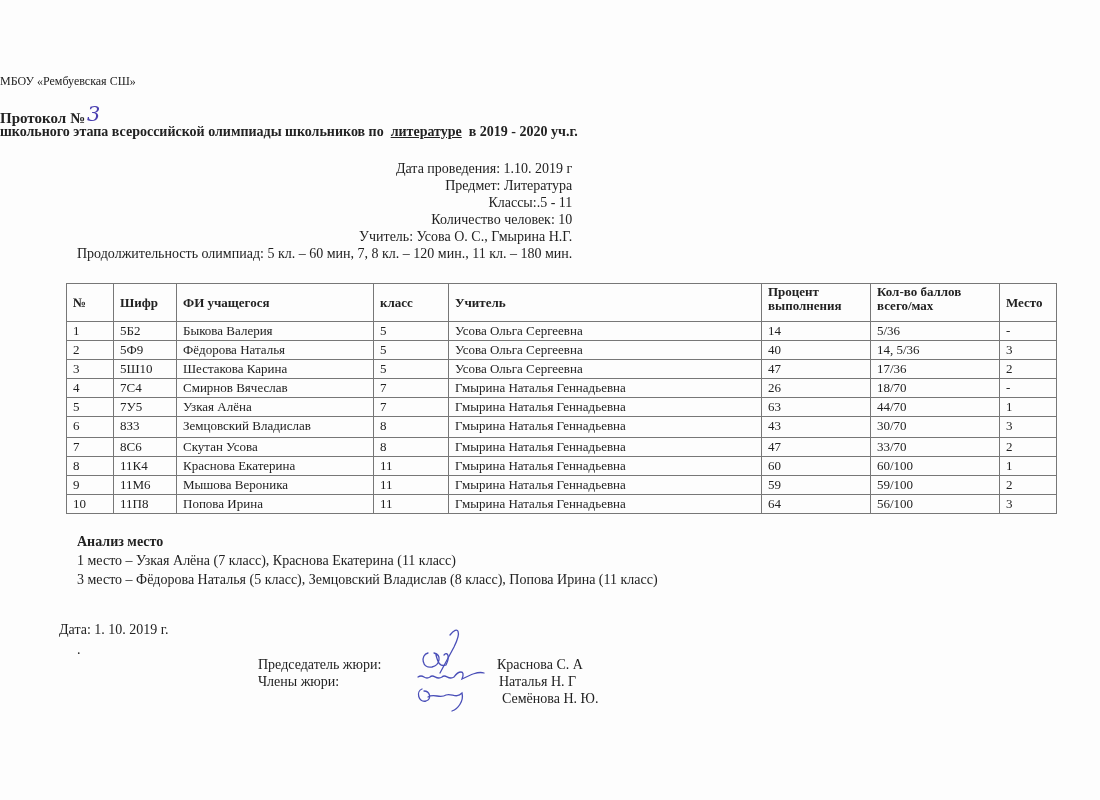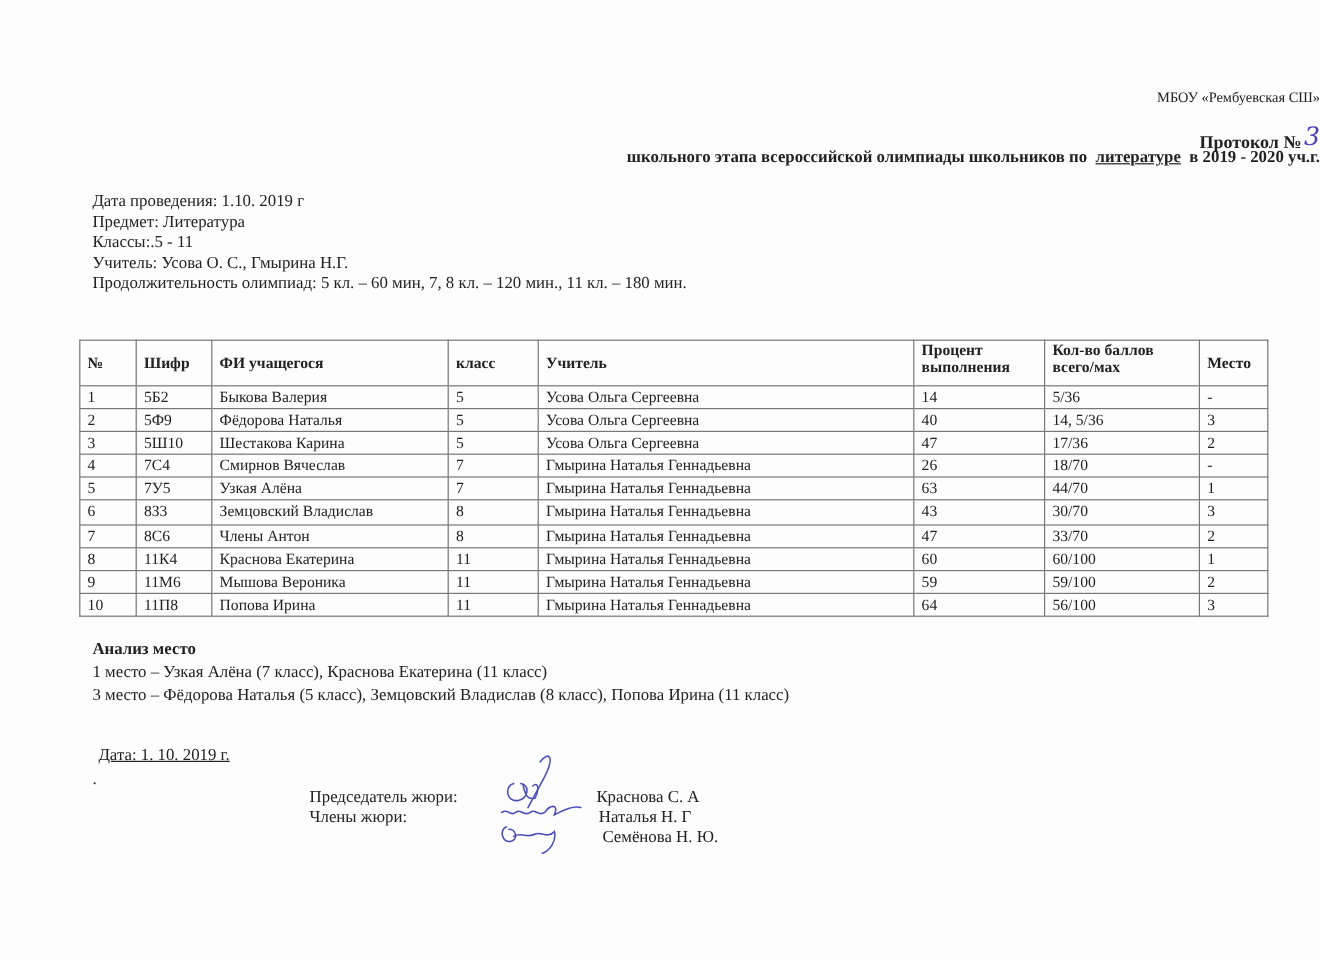--- a/index.html
+++ b/index.html
@@ -1,42 +1,42 @@
 <!DOCTYPE html>
 <html><head>
 <meta charset="utf-8">
 <style>
   html, body { margin:0; padding:0; }
   body {
     width:1100px; height:800px; background:#fdfdfd; position:relative; overflow:hidden;
     font-family:"Liberation Serif", "DejaVu Serif", serif; color:#222;
   }
   .abs { position:absolute; }
-  .center { left:0; width:1100px; text-align:right; }
+  .center { left:0; width:1100px; text-align:left; }
   .org { top:74px; font-size:12px; }
   .title { top:104px; font-size:15px; font-weight:bold; }
   .title .num { font-family:"DejaVu Serif", serif; font-style:italic; font-weight:normal; color:#4a3fb0; font-size:21px; position:relative; top:-2px; margin-left:2px; }
   .subtitle { top:124px; font-size:14px; font-weight:bold; }
   .subtitle .u { text-decoration:underline;margin-top:24px; }
   .info { left:77px; top:160px; font-size:14px; line-height:17px; }
-  .info div { white-space:nowrap; }
+  .info div { white-space:nowrap;text-align:right; }
   table.res {
     position:absolute; left:66px; top:283px; width:990px; border-collapse:collapse;
     font-size:13px; table-layout:fixed;
   }
   table.res th, table.res td {
     border:1px solid #777; padding:0 6px; text-align:left; vertical-align:top; white-space:nowrap; overflow:hidden;
   }
   table.res th { font-weight:bold; height:36px; vertical-align:middle; line-height:14px; }
   table.res th.top { vertical-align:top; padding-top:1px; }
   table.res td { height:18px; line-height:18px; }
   table.res tr.tall td { height:20px; }
   .analysis { left:77px; top:532px; font-size:14px; line-height:19px; }
   .analysis .h { font-weight:bold; }
-  .date2 { left:82px; top:622px; font-size:14px;text-decoration:underline; }
+  .date2 { left:59px; top:622px; font-size:14px; }
   .dot { left:77px; top:642px; font-size:14px; }
   .jury { left:258px; top:656px; font-size:14px; line-height:17px; }
   .jury-names { left:497px; top:656px; font-size:14px; line-height:17px; }
   .sig { left:410px; top:625px; width:90px; height:90px; }
 </style>
 </head>
 <body>
 
 <div class="abs center org">МБОУ «Рембуевская СШ»</div>
 
@@ -47,20 +47,21 @@
 <div class="abs center subtitle">
   <span>школьного этапа всероссийской олимпиады школьников по</span>&nbsp;
   <span class="u">литературе</span>&nbsp;
   <span>в 2019 - 2020  уч.г.</span>
 </div>
 
 <div class="abs info">
   <div>Дата проведения: 1.10. 2019 г</div>
   <div>Предмет: Литература</div>
   <div>Классы:.5 - 11</div>
+  <div>Количество человек: 10</div>
   <div>Учитель:  Усова О. С., Гмырина Н.Г.</div>
   <div>Продолжительность олимпиад: 5 кл. – 60 мин, 7, 8 кл. – 120 мин., 11 кл. – 180 мин.</div>
 </div>
 
 <table class="res">
   <colgroup>
     <col style="width:47px">
       <col style="width:63px">
       <col style="width:197px">
       <col style="width:75px">
@@ -138,21 +139,21 @@
         <td>Земцовский Владислав</td>
         <td>8</td>
         <td>Гмырина Наталья Геннадьевна</td>
         <td>43</td>
         <td>30/70</td>
         <td>3</td>
       </tr>
       <tr>
         <td>7</td>
         <td>8С6</td>
-        <td>Члены Антон</td>
+        <td>Скутан Усова</td>
         <td>8</td>
         <td>Гмырина Наталья Геннадьевна</td>
         <td>47</td>
         <td>33/70</td>
         <td>2</td>
       </tr>
       <tr>
         <td>8</td>
         <td>11К4</td>
         <td>Краснова Екатерина</td>

